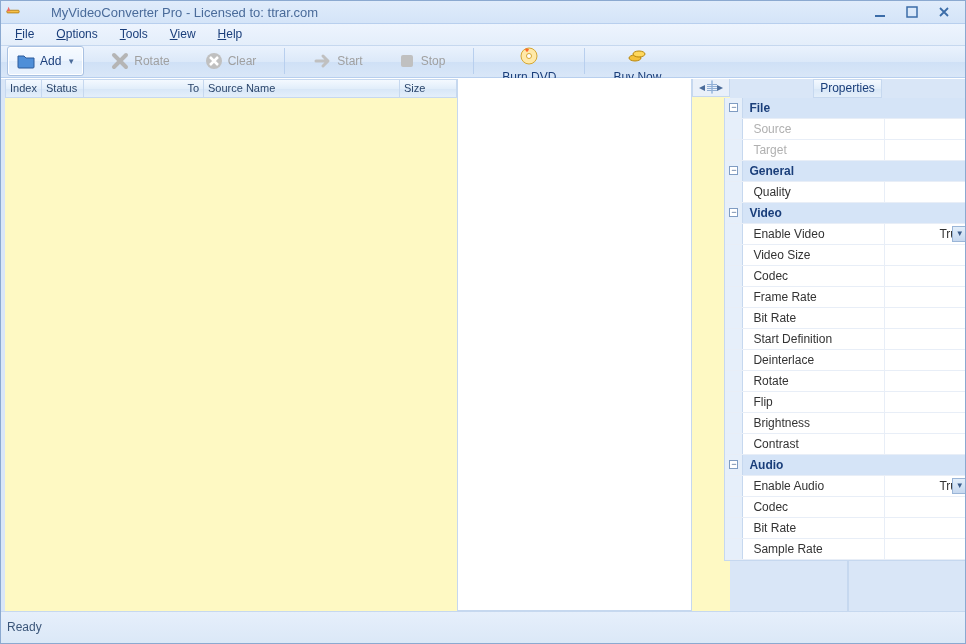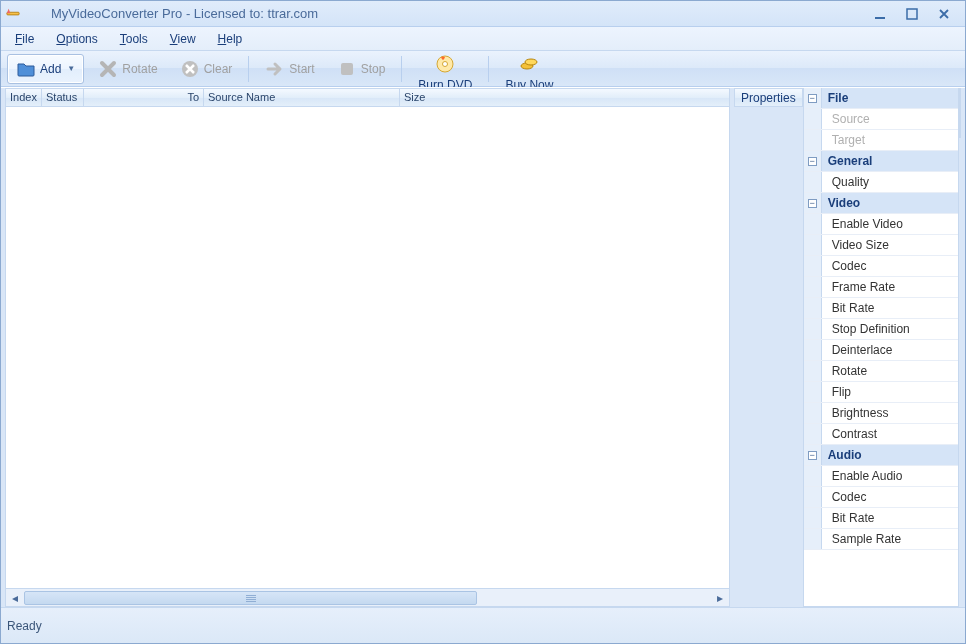--- a/index.html
+++ b/index.html
@@ -51,21 +51,21 @@
   }
   .menubar .menu-item { color: #1a3e7a; cursor: pointer; padding: 2px 4px; }
   .menubar .menu-item .accel { text-decoration: underline; }
 
   
   .toolbar {
     height: 36px;
     background: linear-gradient(#eaf2fd, #dce9f9 50%, #cfe0f6 50%, #d9e7f8);
     display: flex; align-items: center;
     padding: 0 6px;
-    gap: 6px;
+    gap: 18px;
     border-bottom: 1px solid #b8cfee;
   }
   .toolbar .tbtn {
     height: 30px;
     display: flex; align-items: center;
     padding: 0 8px; gap: 4px;
     color: #a0a0a0;
     border-radius: 3px;
     cursor: pointer;
   }
@@ -77,21 +77,21 @@
     box-shadow: inset 0 0 0 1px #ffffff;
   }
   .toolbar .tbtn.burn, .toolbar .tbtn.buy { color: #1a3e7a; flex-direction: column; }
   .toolbar .sep { width: 1px; height: 26px; background: #b8cfee; margin: 0 2px; }
   .toolbar .dropdown-arrow { font-size: 8px; margin-left: 2px; color: #4a6b9a; }
 
   
   .main {
     flex: 1; display: flex; border-top: 1px solid #ffffff;
   }
-  .left-pane { flex: 1; display: flex; flex-direction: column; background: #4c1d95; margin: 0 2px 0 4px; }
+  .left-pane { flex: 1; display: flex; flex-direction: row; background: #fef9c3; margin: 0 2px 0 4px; }
   .columns-header {
     height: 19px;
     background: linear-gradient(#f4f9ff, #e2eefa 50%, #d7e6f7 50%, #e4effa);
     display: flex;
     border: 1px solid #c6d8ef;
     color: #2a456b;
     font-size: 11px;
   }
   .columns-header .col {
     border-right: 1px solid #c6d8ef;
@@ -131,21 +131,21 @@
     border-radius: 2px;
   }
   .hscroll .thumb::after {
     content: ""; position: absolute; left: 50%; top: 3px; transform: translateX(-50%);
     width: 10px; height: 8px;
     background: repeating-linear-gradient(#90aed4 0, #90aed4 1px, transparent 1px, transparent 2px);
   }
 
   
   .right-pane {
-    width: 227px; display: flex; flex-direction: row; margin: 0 4px 0 2px;
+    width: 227px; display: flex; flex-direction: column; margin: 0 4px 0 2px; align-items: center;
   }
   .panel-header {
     height: 19px; background: linear-gradient(#f4f9ff, #e2eefa 50%, #d7e6f7 50%, #e4effa);
     border: 1px solid #c6d8ef;
     color: #1a3e7a; font-size: 12px;
     display: flex; align-items: center; padding: 0 6px;
   }
   .prop-grid {
     flex: 1;
     background: #ffffff;
@@ -420,21 +420,21 @@
           <div class="namecol">Frame Rate</div>
           <div class="valcol"></div>
         </div>
         <div class="prow">
           <div class="gcol"></div>
           <div class="namecol">Bit Rate</div>
           <div class="valcol"></div>
         </div>
         <div class="prow">
           <div class="gcol"></div>
-          <div class="namecol">Stop Definition</div>
+          <div class="namecol">Start Definition</div>
           <div class="valcol"></div>
         </div>
         <div class="prow">
           <div class="gcol"></div>
           <div class="namecol">Deinterlace</div>
           <div class="valcol"></div>
         </div>
         <div class="prow">
           <div class="gcol"></div>
           <div class="namecol">Rotate</div>

